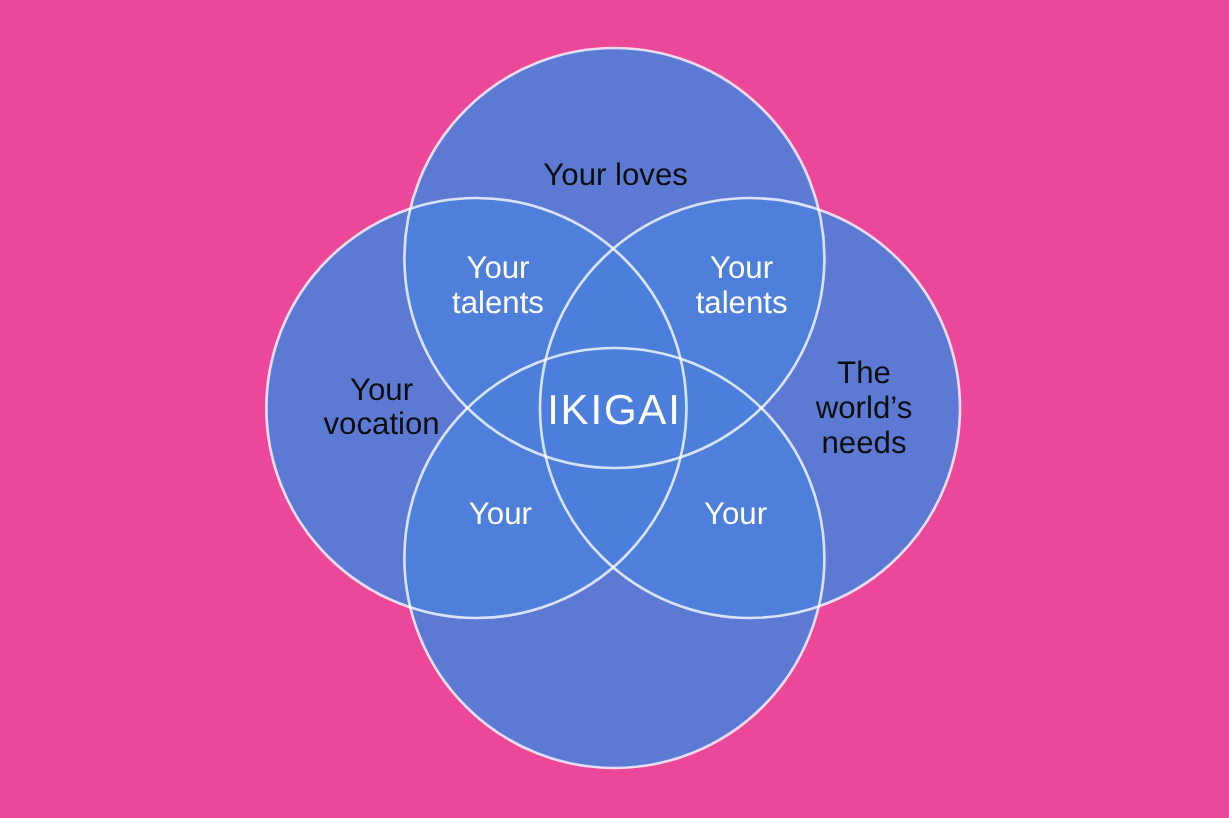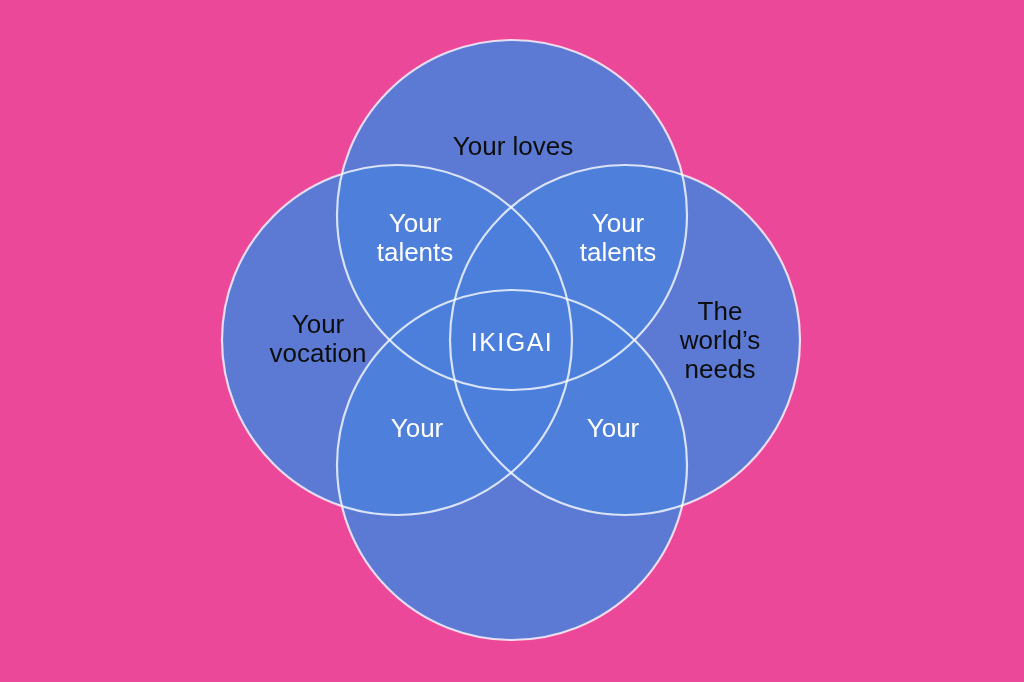--- a/index.html
+++ b/index.html
@@ -37,21 +37,21 @@
     transform: translate(-50%, -50%);
     text-align: center;
     font-size: 26px;
     line-height: 29px;
     white-space: nowrap;
   }
   .label span { display: block; }
   .label.dark { color: #0D0D0D; }
   .label.light { color: #FFFFFF; }
   .label.ikigai {
-    font-size: 25px;
+    font-size: 35px;
     line-height: 38px;
     letter-spacing: 1.5px;
     color: #FFFFFF;
   }
 </style>
 </head>
 <body>
 
 <div class="stage">
 

